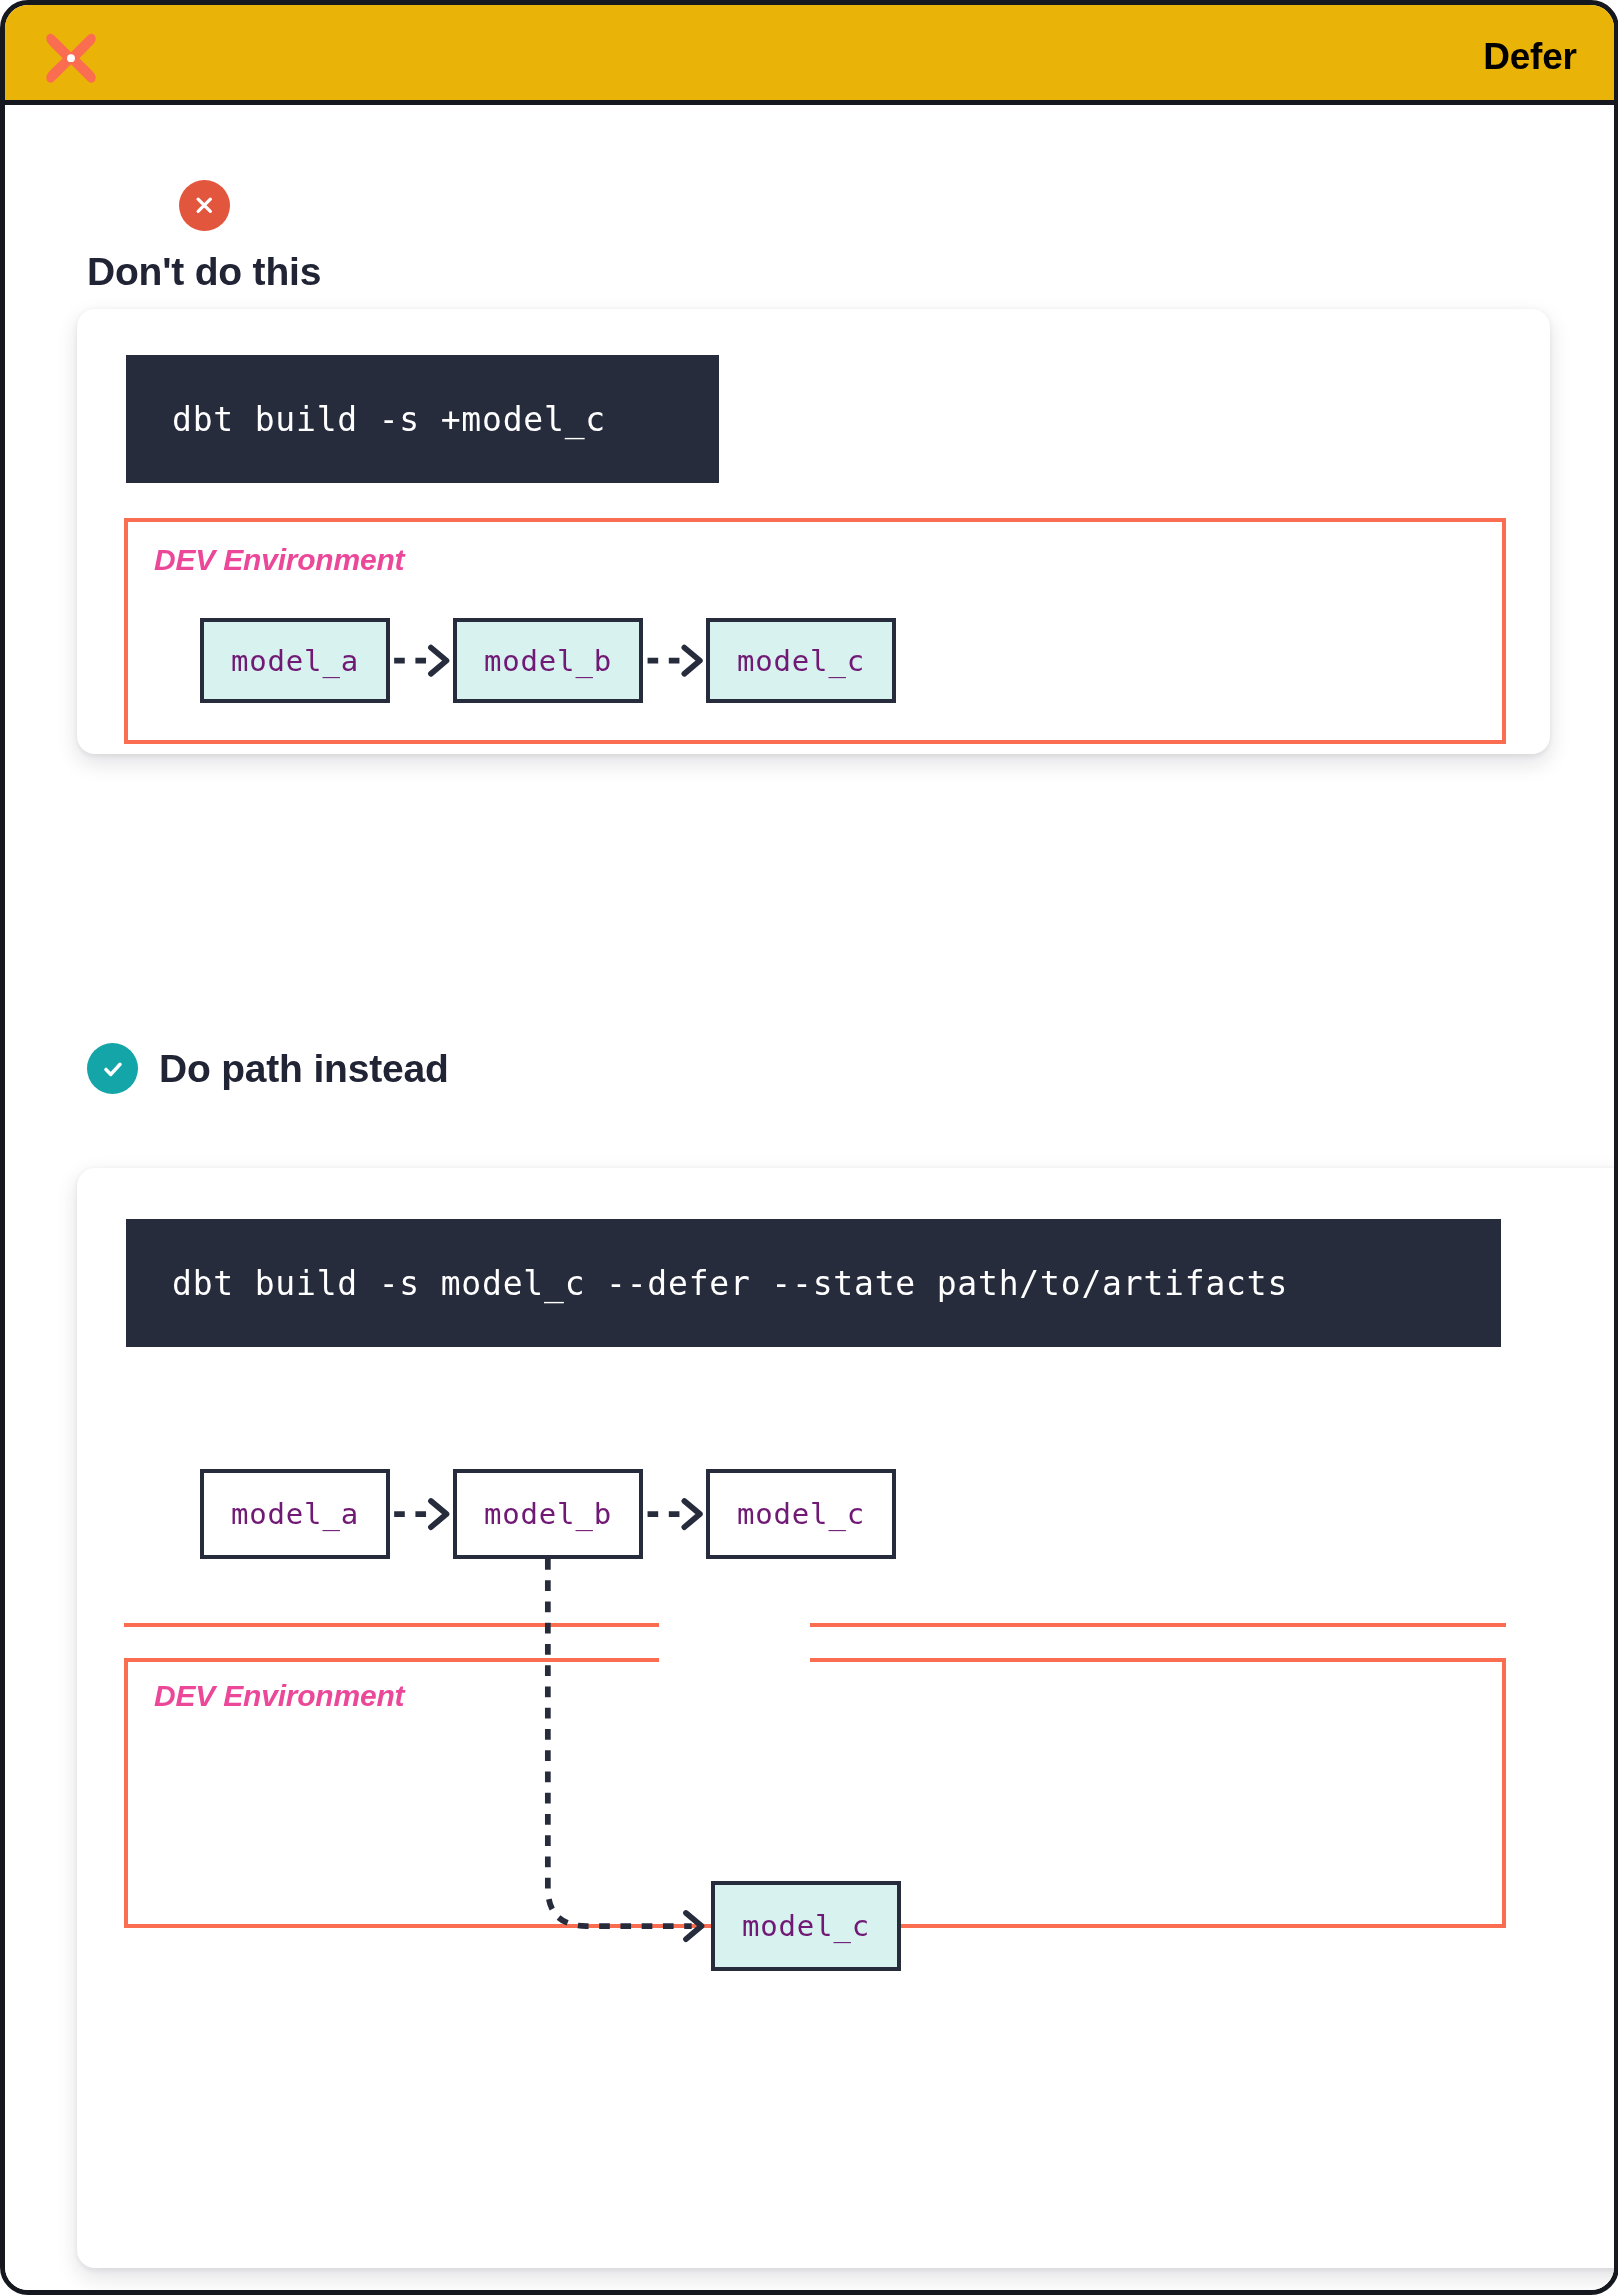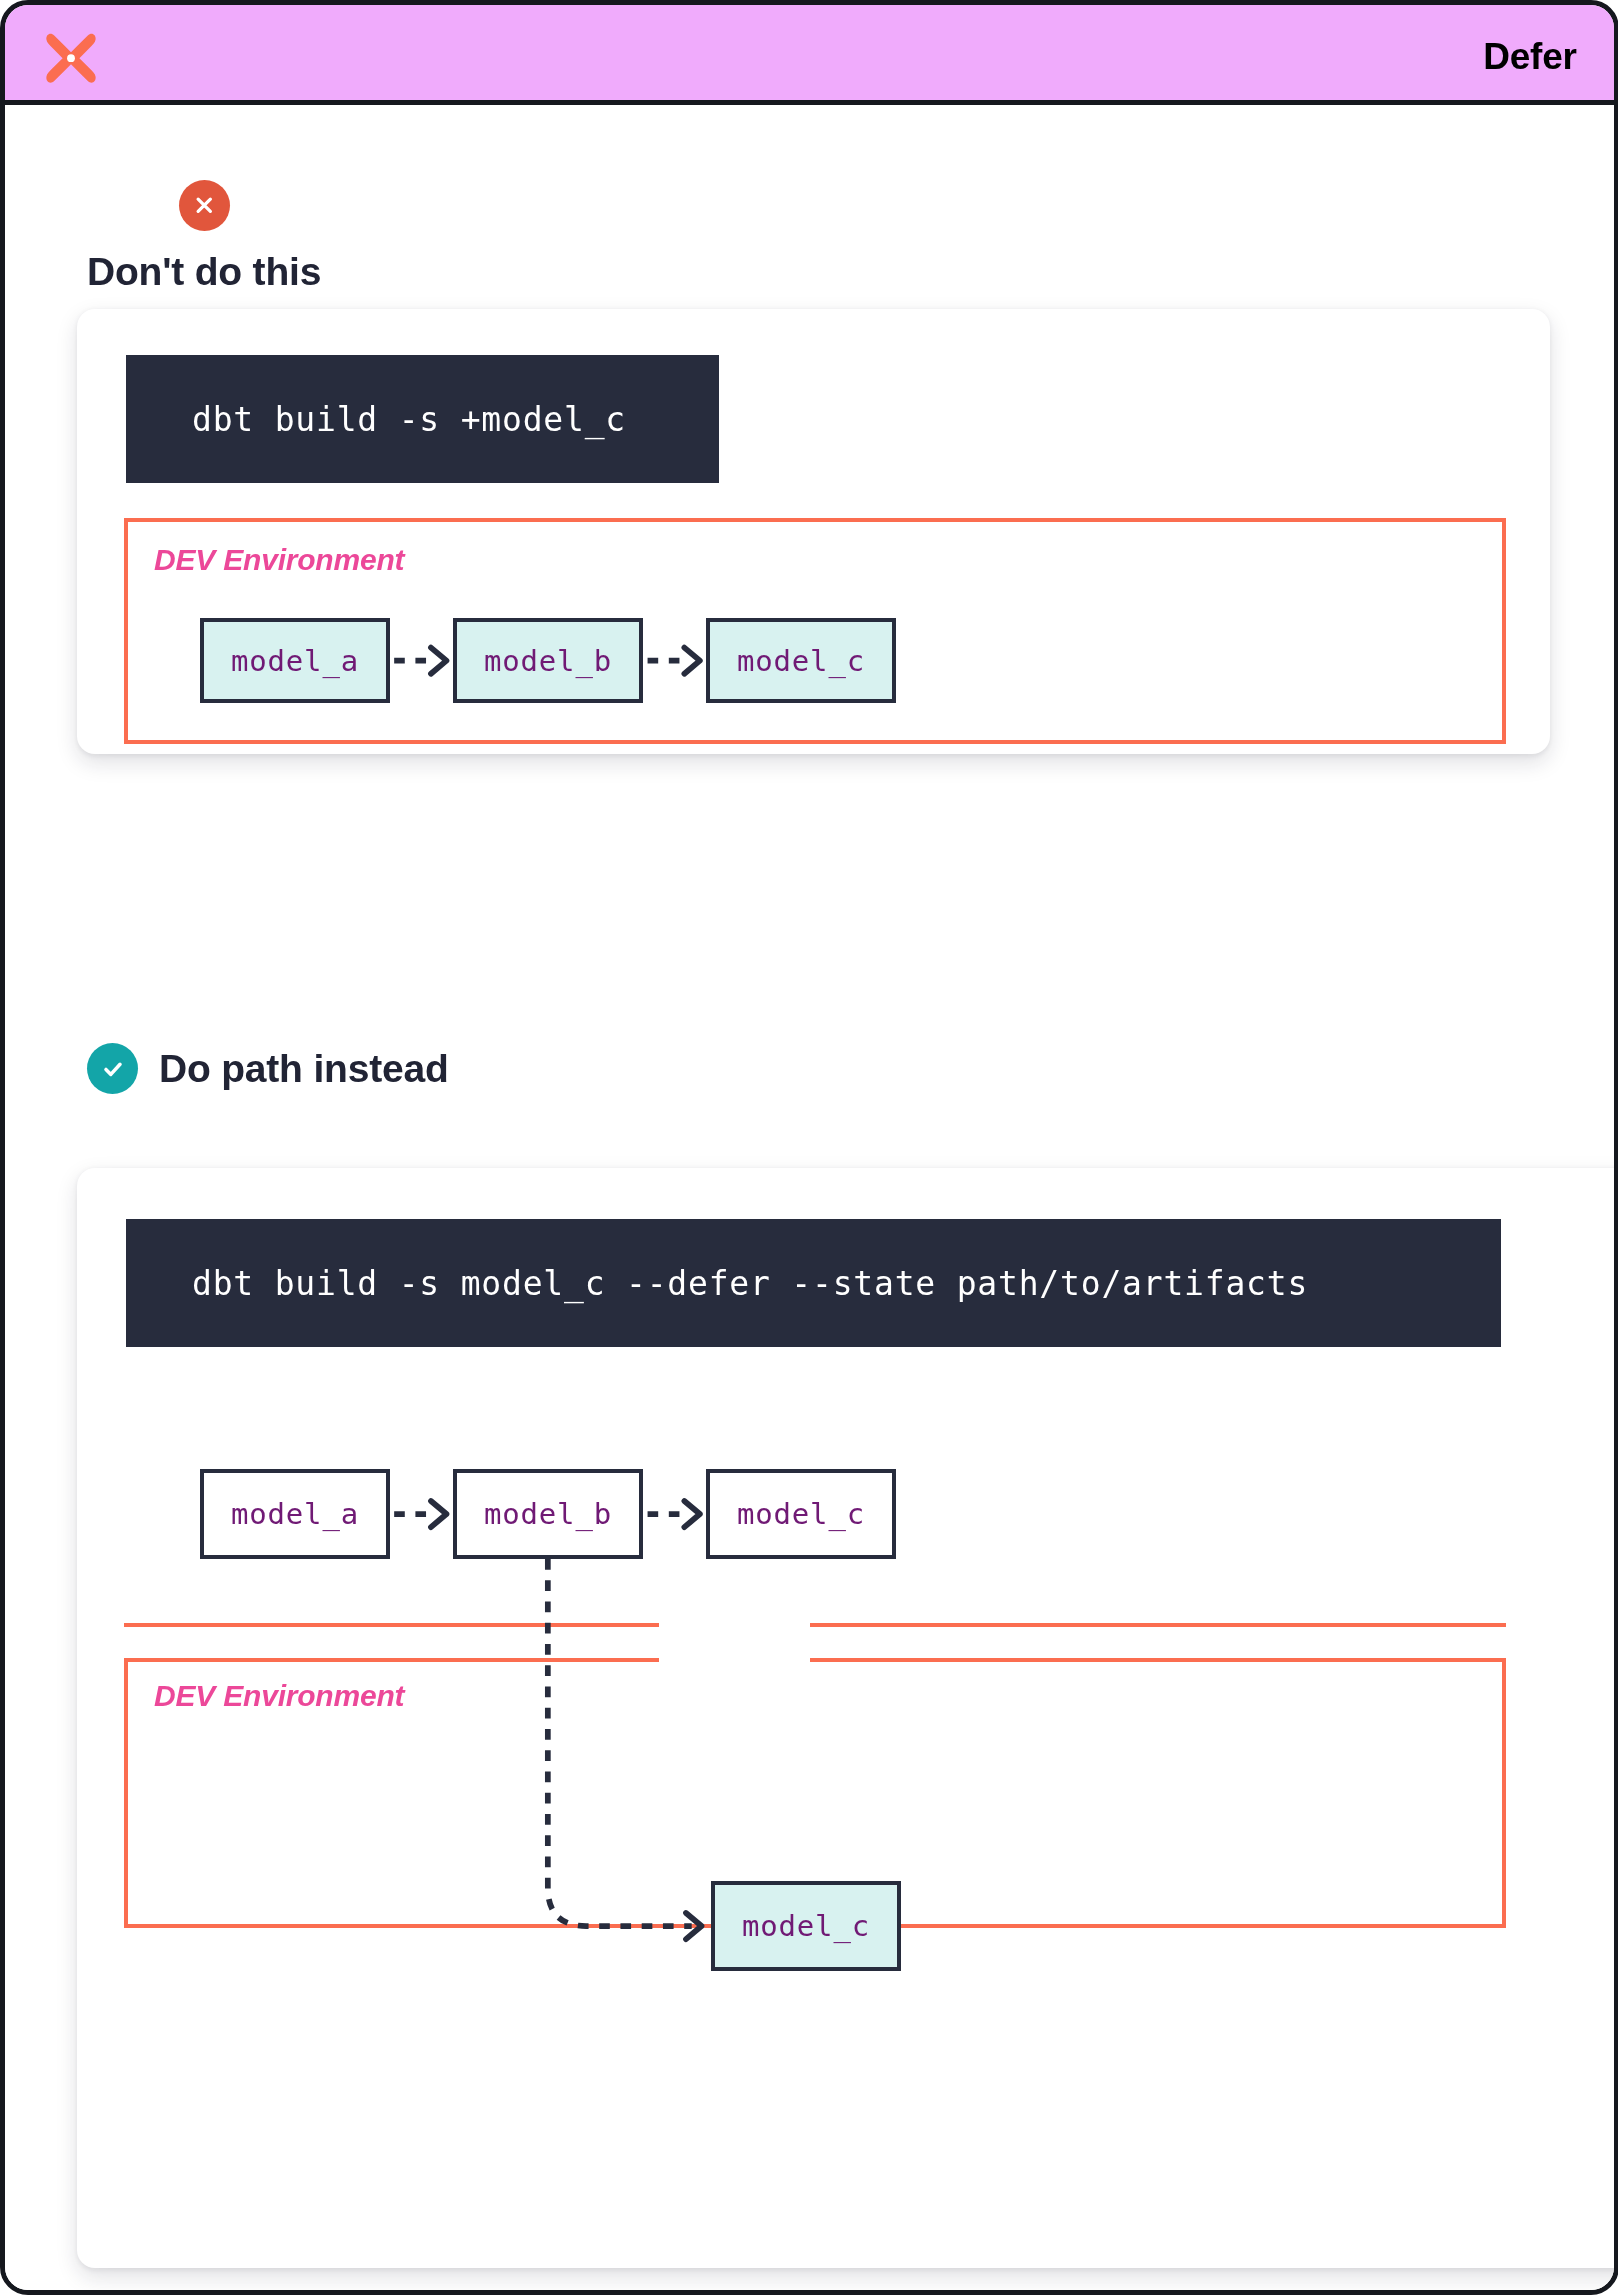--- a/index.html
+++ b/index.html
@@ -21,21 +21,21 @@
     border-radius: 28px;
     overflow: hidden;
   }
 
   
   #header {
     position: absolute;
     left: 0; top: 0;
     width: 100%;
     height: 100px;
-    background: #f0abfc;
+    background: #eab308;
     border-bottom: 5.7px solid #15181e;
     display: flex;
     align-items: center;
     justify-content: space-between;
     padding: 8px 29px 0 36px;
     gap: 8px;
   }
   #logo-mark { width: 60px; height: 60px; display: block; }
   #doc-title {
     font-size: 37px;
@@ -93,21 +93,21 @@
   
   .code {
     position: absolute;
     background: #272c3d;
     color: #ffffff;
     font-family: "DejaVu Sans Mono", "Liberation Mono", monospace;
     font-size: 33px;
     letter-spacing: 0.8px;
     display: flex;
     align-items: center;
-    padding-left: 66px;
+    padding-left: 46px;
     white-space: pre;
   }
   #code-bad  { left: 49px; top: 46px;  width: 593px; height: 128px; }
   #code-good { left: 49px; top: 51px;  width: 1375px; height: 128px; }
 
   
   .env {
     position: absolute;
     border: 4.1px solid #fb6d50;
     background: transparent;

